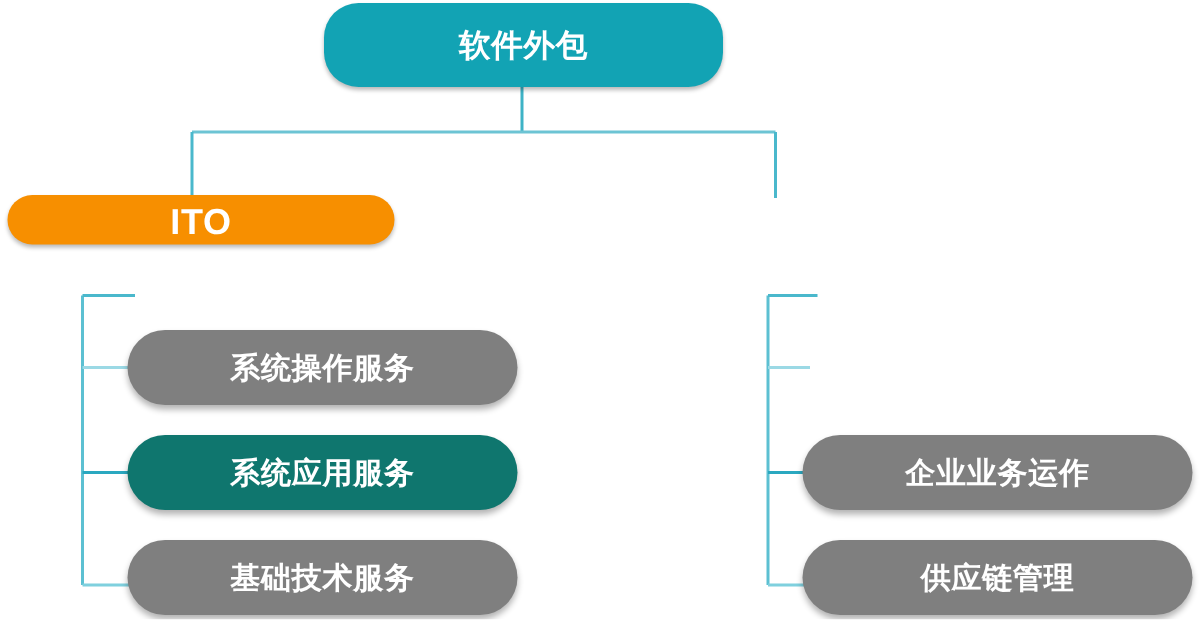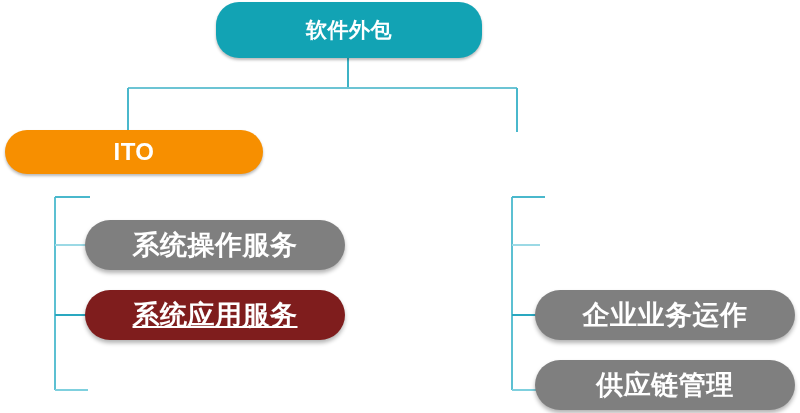--- a/index.html
+++ b/index.html
@@ -52,46 +52,46 @@
     height: 56px;
     background: #12a3b4;
     border-radius: 23px;
     font-size: 21px;
     box-shadow: 0 2px 3px rgba(0,0,0,0.28);
   }
 
   .node-branch {
     top: 130px;
     width: 258px;
-    height: 44px;
+    height: 33px;
     background: #f78f00;
     border-radius: 23px;
     font-size: 24px;
     box-shadow: 0 2px 3px rgba(0,0,0,0.28);
+    align-items: flex-end;
   }
   .node-branch.left  { left: 5px; }
   .node-branch.right { left: 450px; }
 
   .node-leaf {
     width: 260px;
     height: 50px;
     background: #7f7f7f;
     border-radius: 25px;
-    font-size: 27px;
+    font-size: 20px;
     box-shadow: 0 3px 4px rgba(0,0,0,0.30);
   }
   .node-leaf.left  { left: 85px; }
   .node-leaf.right { left: 535px; }
   .node-leaf.row0 { top: 220px; }
   .node-leaf.row1 { top: 290px; }
   .node-leaf.row2 { top: 360px; }
 
   .node-leaf.highlight {
-    background: #7f1d1d;
-    text-decoration: underline;
+    background: #0f766e;
   }
 </style>
 </head>
 <body>
 
 <div id="canvas">
 
   <svg id="connectors" viewBox="0 0 800 413" width="800" height="413" xmlns="http://www.w3.org/2000/svg">
     <g fill="none" stroke="#4ab8cc" stroke-width="2">
 
@@ -127,20 +127,23 @@
 
 
   <div class="node node-leaf left row0">
     <span>系统操作服务</span>
   </div>
 
   <div class="node node-leaf left row1 highlight">
     <span>系统应用服务</span>
   </div>
 
+  <div class="node node-leaf left row2">
+    <span>基础技术服务</span>
+  </div>
 
 
   <div class="node node-leaf right row1">
     <span>企业业务运作</span>
   </div>
 
   <div class="node node-leaf right row2">
     <span>供应链管理</span>
   </div>
 

